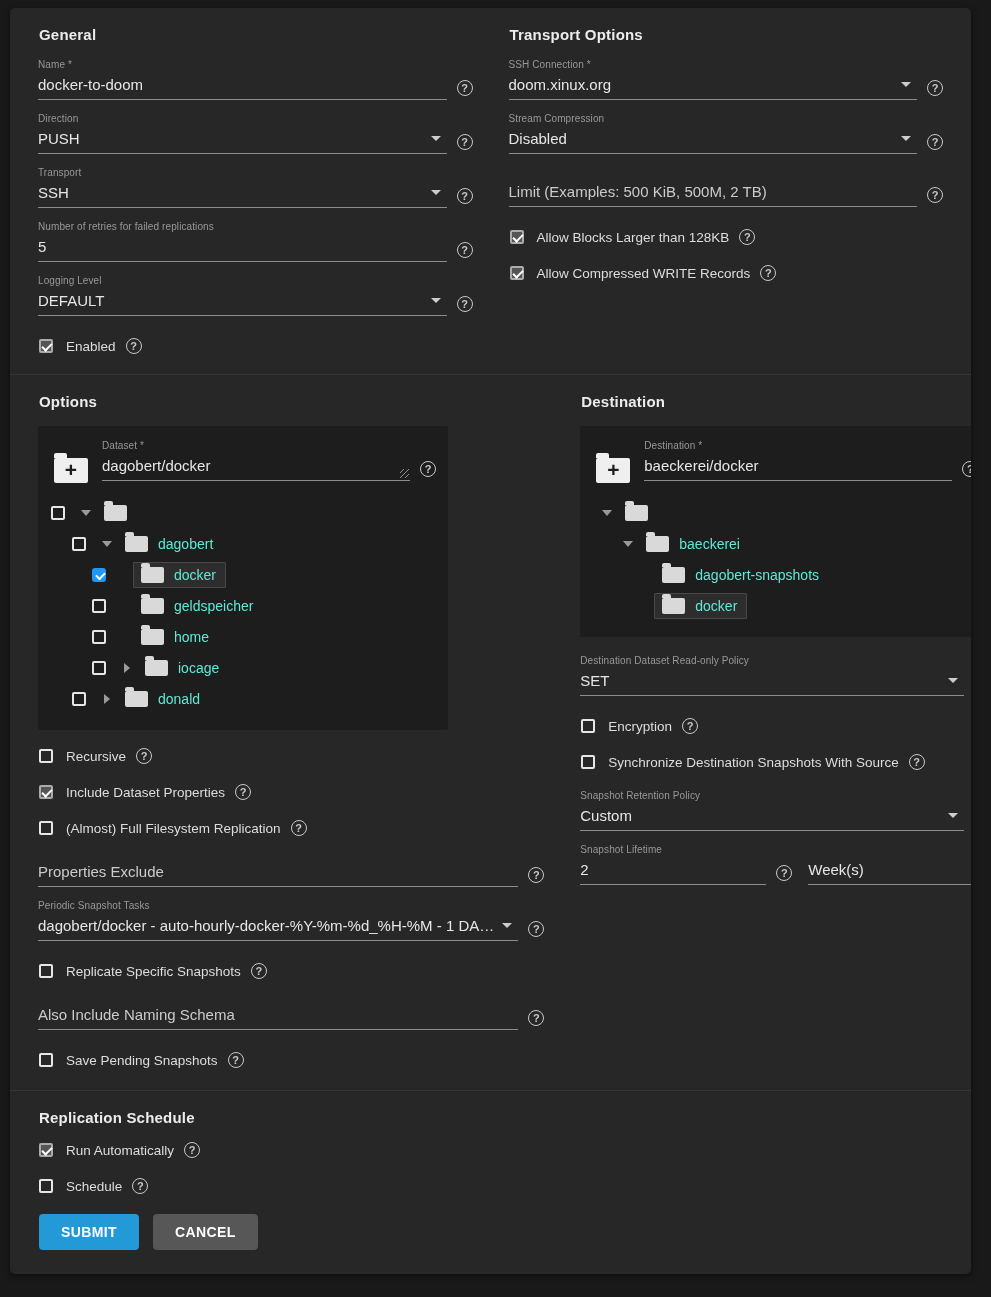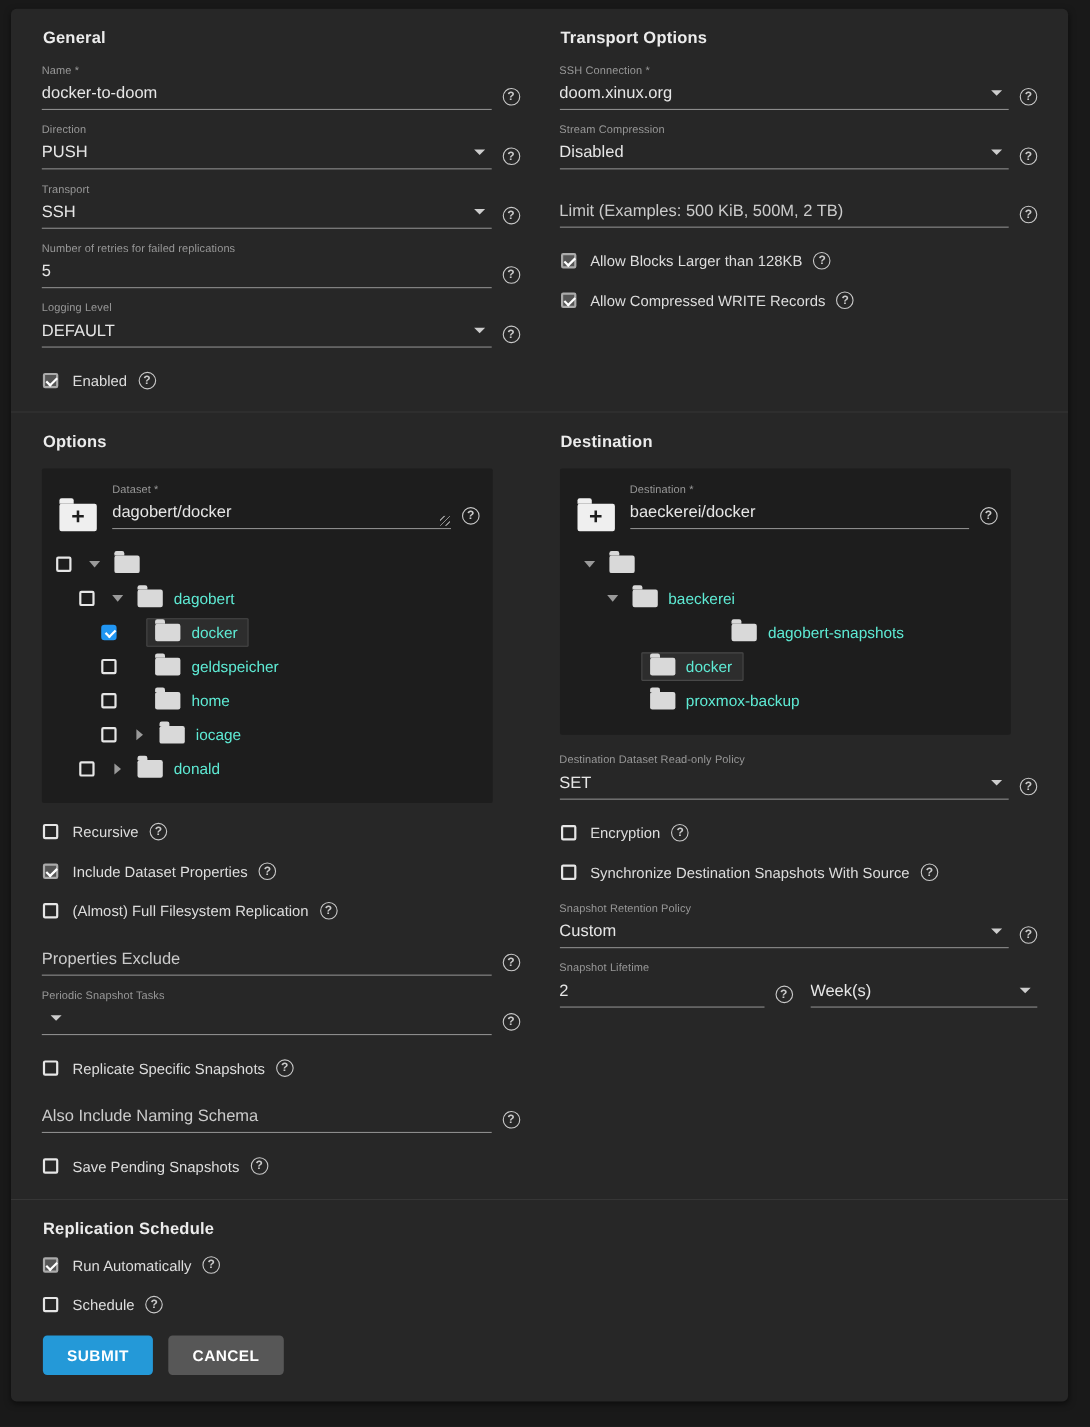--- a/index.html
+++ b/index.html
@@ -346,20 +346,21 @@
             <span class="fvalue placeholder">Properties Exclude</span>
           </div>
           <span class="help"></span>
         </div>
       </div>
 
       <div class="field">
         <div class="flabel">Periodic Snapshot Tasks</div>
         <div class="frow">
           <div class="fctrl">
+            <span class="fvalue">dagobert/docker - auto-hourly-docker-%Y-%m-%d_%H-%M - 1 DA…</span>
             <span class="sel-caret"></span>
           </div>
           <span class="help"></span>
         </div>
       </div>
 
       <div class="cbrow gap-top">
         <span class="cb"></span>
         <span class="cblabel">Replicate Specific Snapshots</span>
         <span class="help inline"></span>
@@ -405,39 +406,32 @@
               <span class="tlabel"></span>
             </span>
         </div>
         <div class="trow" style="padding-left:24px;">
           <span class="tri-down"></span>
           <span class="tnode">
               <span class="folder"></span>
               <span class="tlabel">baeckerei</span>
             </span>
         </div>
-        <div class="trow" style="padding-left:44px;justify-content:center;">
+        <div class="trow" style="padding-left:44px;">
           <span class="tri-slot"></span>
           <span class="tnode">
               <span class="folder"></span>
               <span class="tlabel">dagobert-snapshots</span>
             </span>
         </div>
         <div class="trow" style="padding-left:44px;">
           <span class="tri-slot"></span>
           <span class="tnode selected">
               <span class="folder"></span>
               <span class="tlabel">docker</span>
-            </span>
-        </div>
-        <div class="trow" style="padding-left:44px;">
-          <span class="tri-slot"></span>
-          <span class="tnode">
-              <span class="folder"></span>
-              <span class="tlabel">proxmox-backup</span>
             </span>
         </div>
       </div>
 
       <div class="field">
         <div class="flabel">Destination Dataset Read-only Policy</div>
         <div class="frow">
           <div class="fctrl">
             <span class="fvalue">SET</span>
             <span class="sel-caret"></span>

